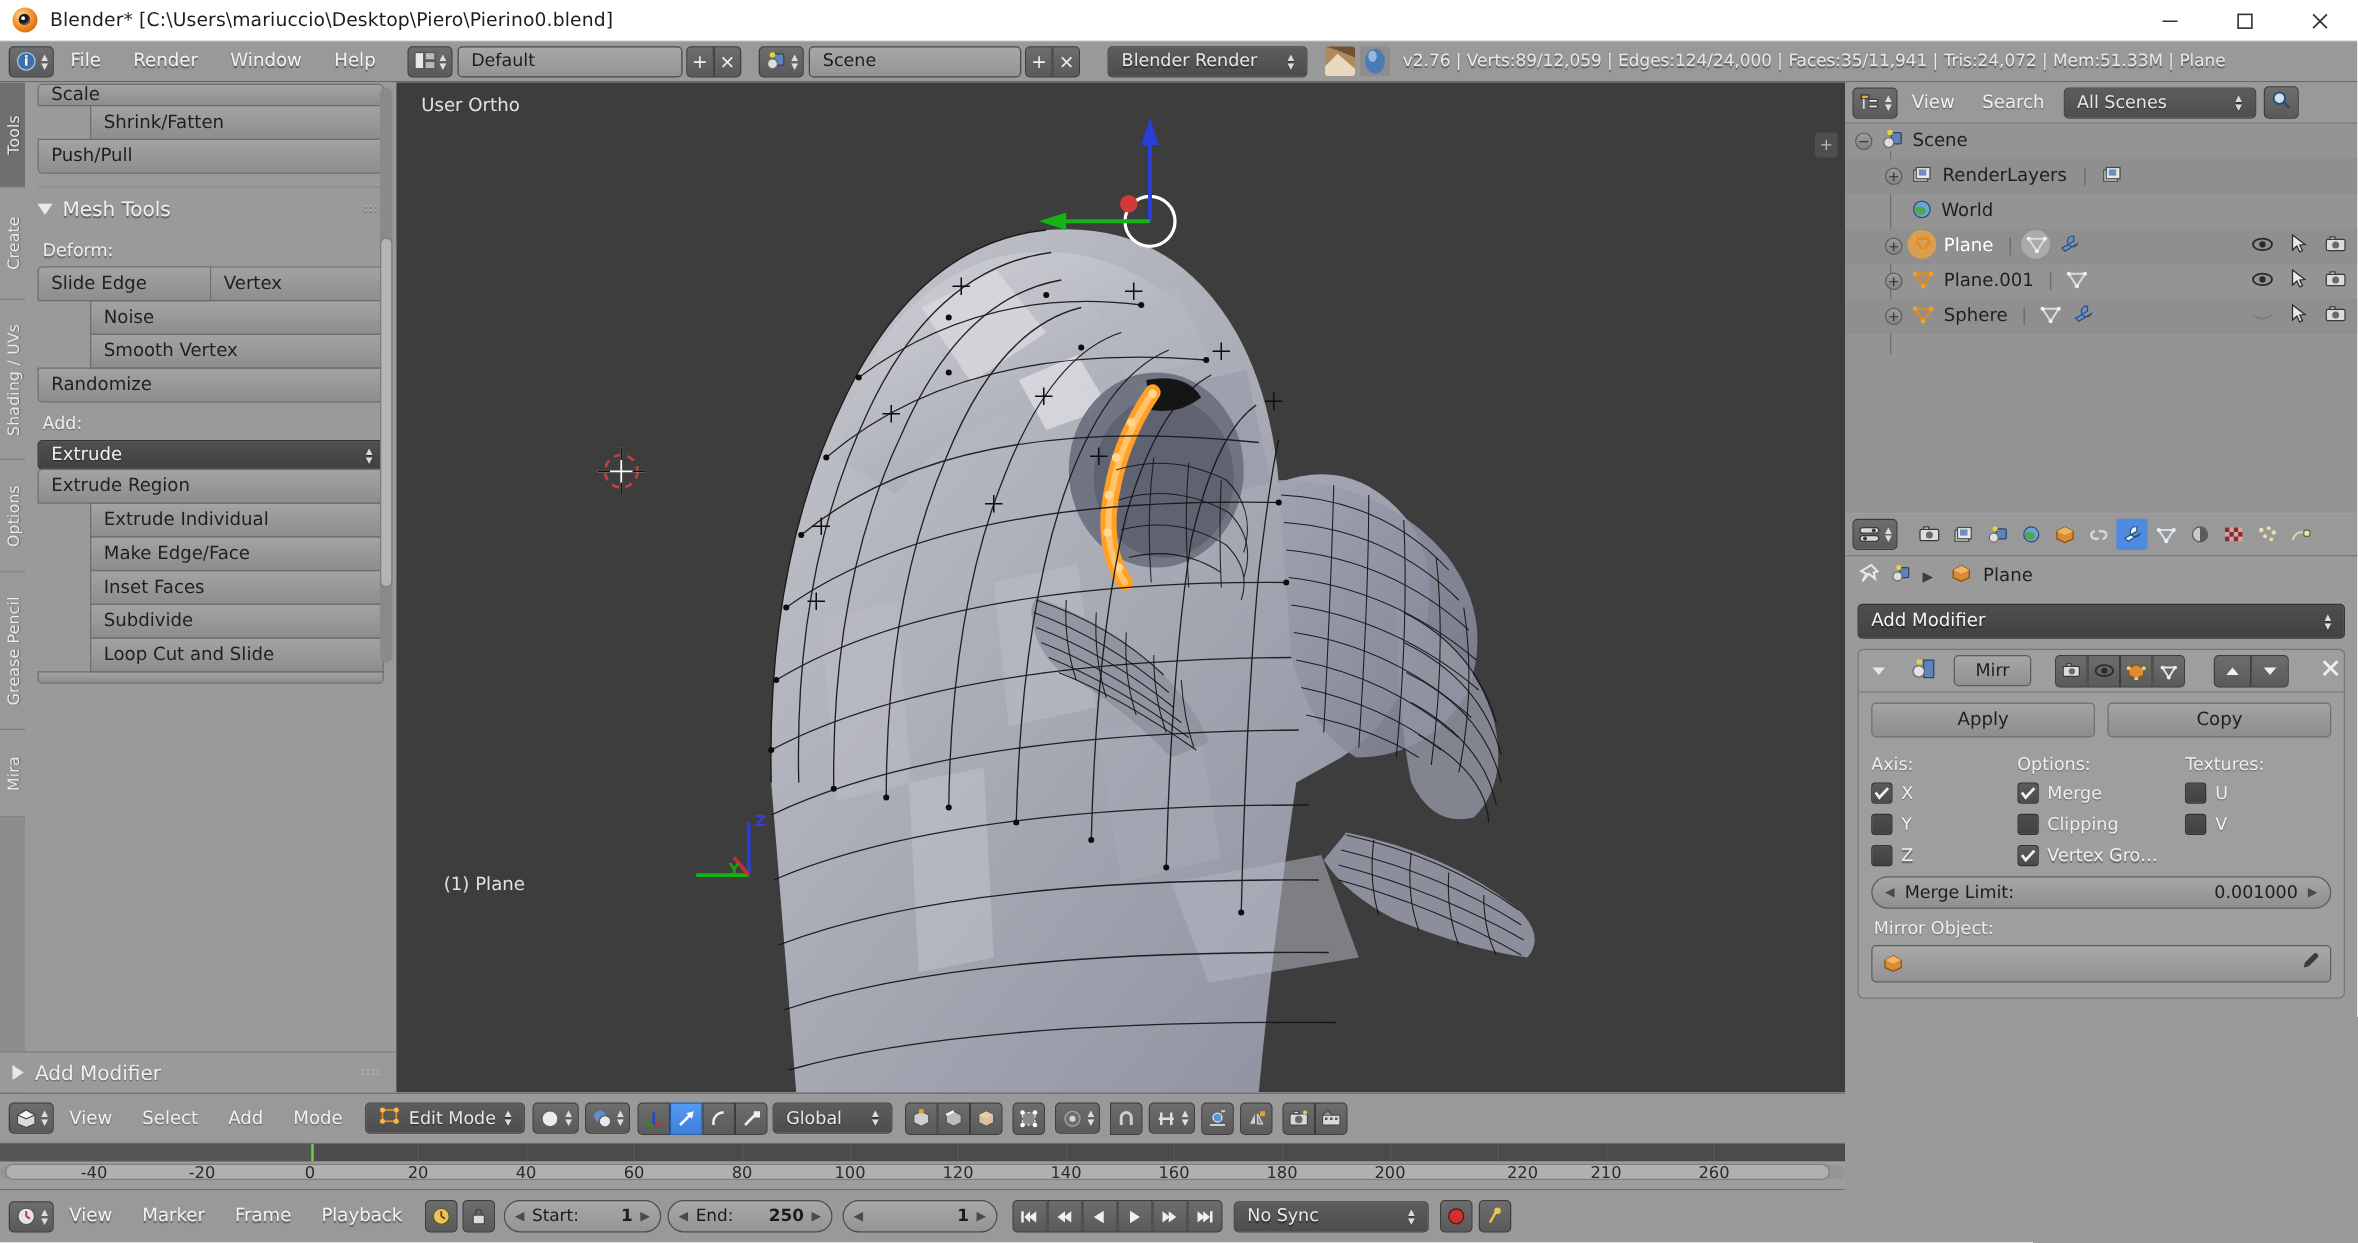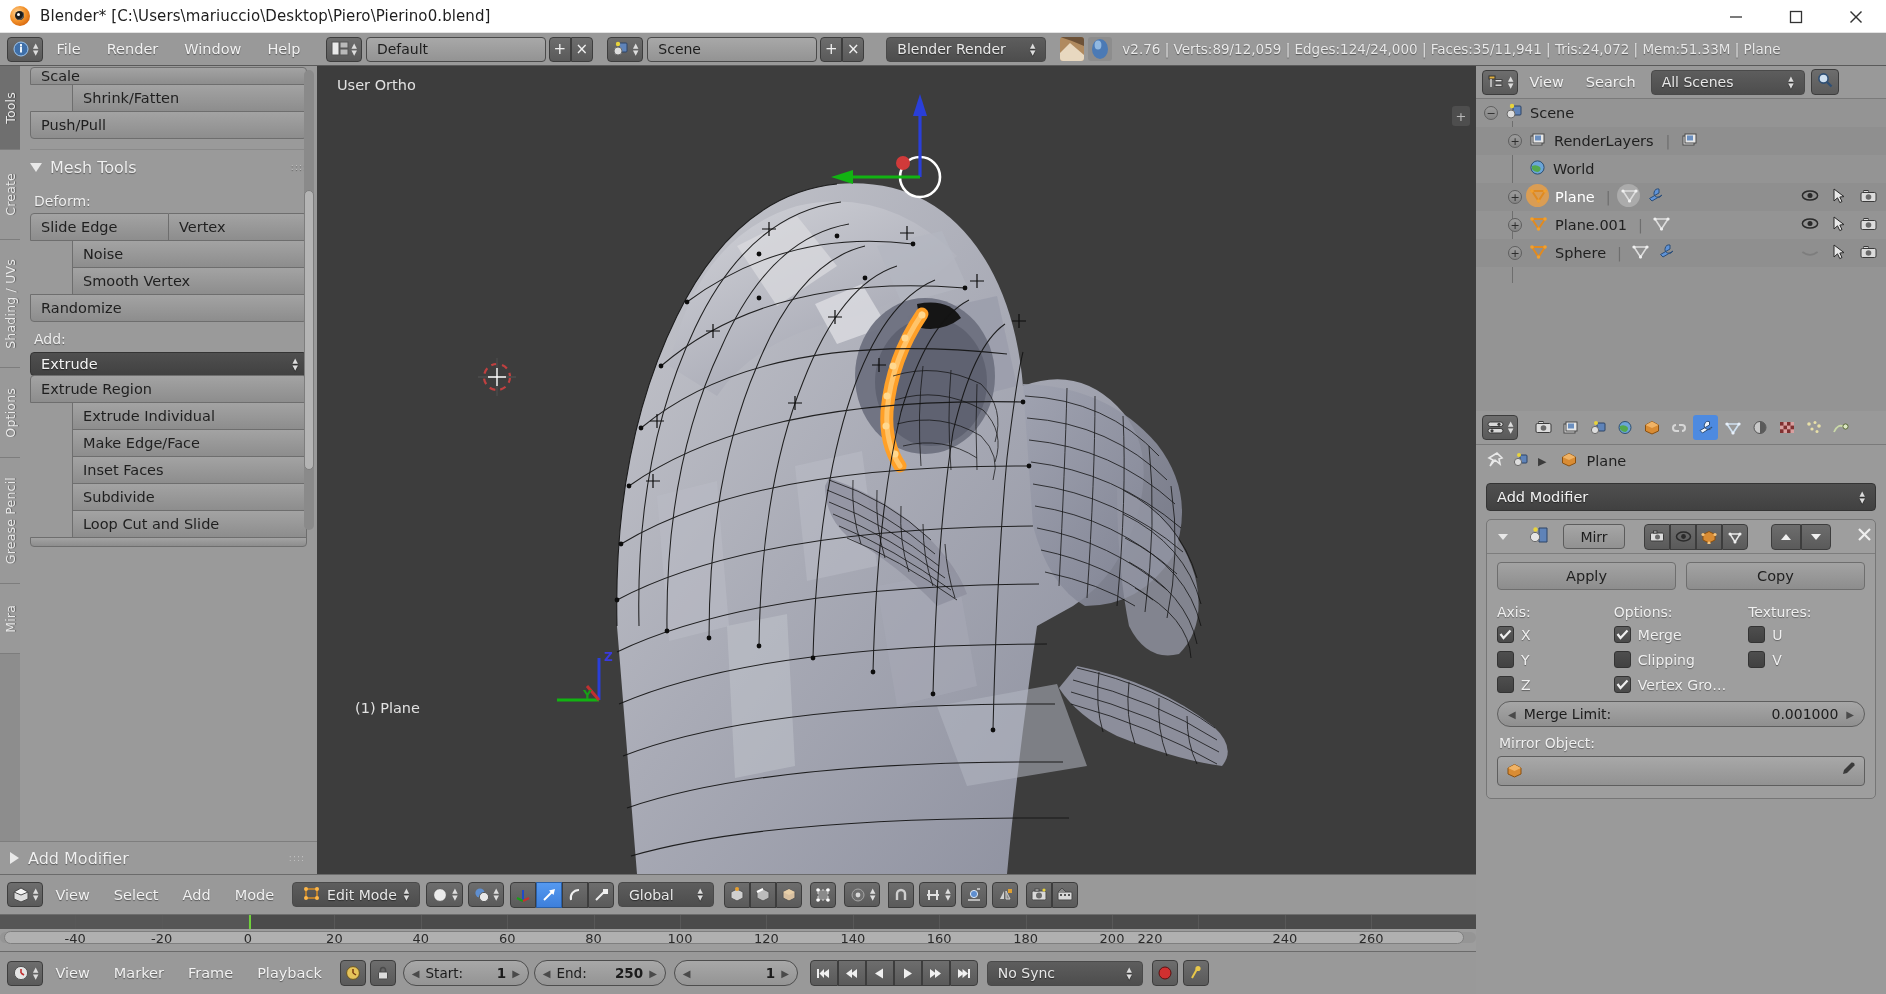--- a/index.html
+++ b/index.html
@@ -890,23 +890,23 @@
         <div class="tl-num" style="left: 766.4px;">120</div>
         <div class="tl-tick" style="left: 766.4px;"></div>
         <div class="tl-num" style="left: 852.8px;">140</div>
         <div class="tl-tick" style="left: 852.8px;"></div>
         <div class="tl-num" style="left: 939.2px;">160</div>
         <div class="tl-tick" style="left: 939.2px;"></div>
         <div class="tl-num" style="left: 1025.6px;">180</div>
         <div class="tl-tick" style="left: 1025.6px;"></div>
         <div class="tl-num" style="left: 1112px;">200</div>
         <div class="tl-tick" style="left: 1112px;"></div>
-        <div class="tl-num" style="left: 1150px;">220</div>
+        <div class="tl-num" style="left: 1218px;">220</div>
         <div class="tl-tick" style="left: 1198.4px;"></div>
-        <div class="tl-num" style="left: 1284.8px;">240</div>
+        <div class="tl-num" style="left: 1284.8px;">210</div>
         <div class="tl-tick" style="left: 1284.8px;"></div>
         <div class="tl-num" style="left: 1371.2px;">260</div>
         <div class="tl-tick" style="left: 1371.2px;"></div>
       </div>
   </div>
 
   <div class="tl-header">
     <div class="ed-btn" style="margin-left:7px">
       <span class="glyph">
         <svg width="18" height="16" viewBox="0 0 18 16">

